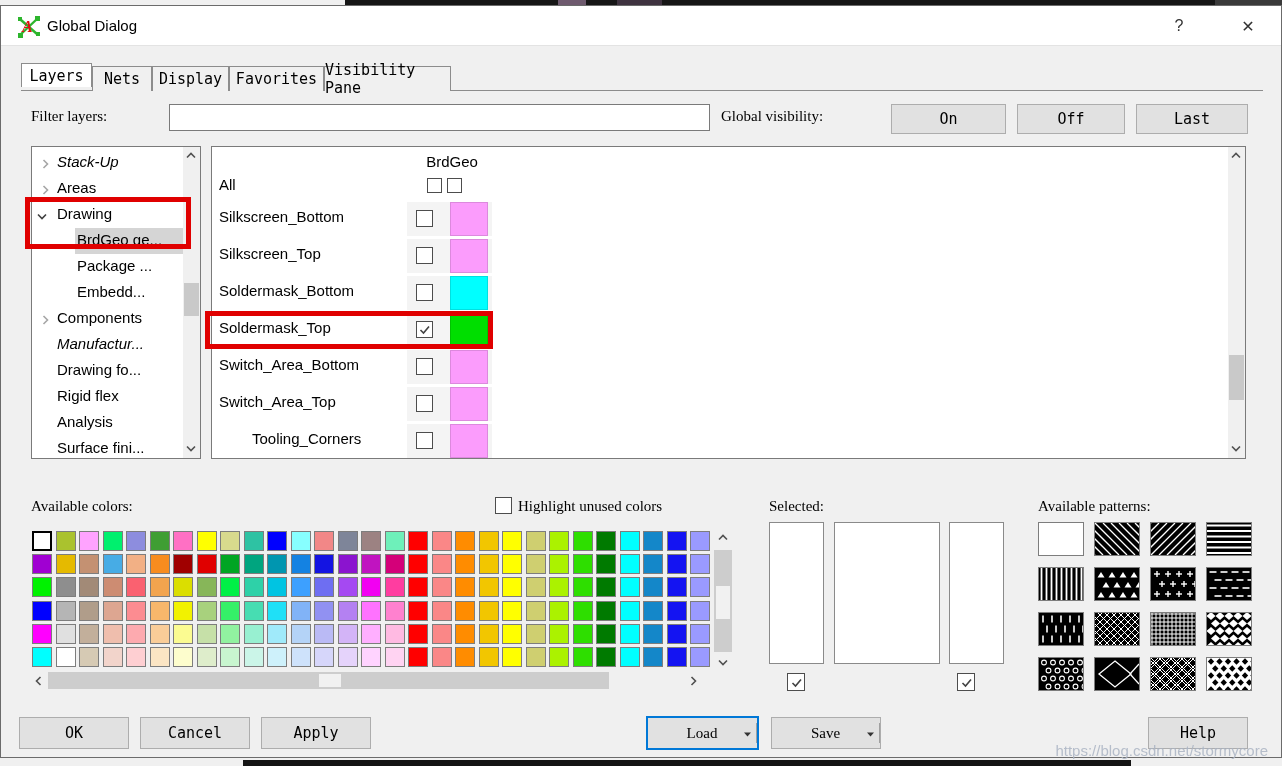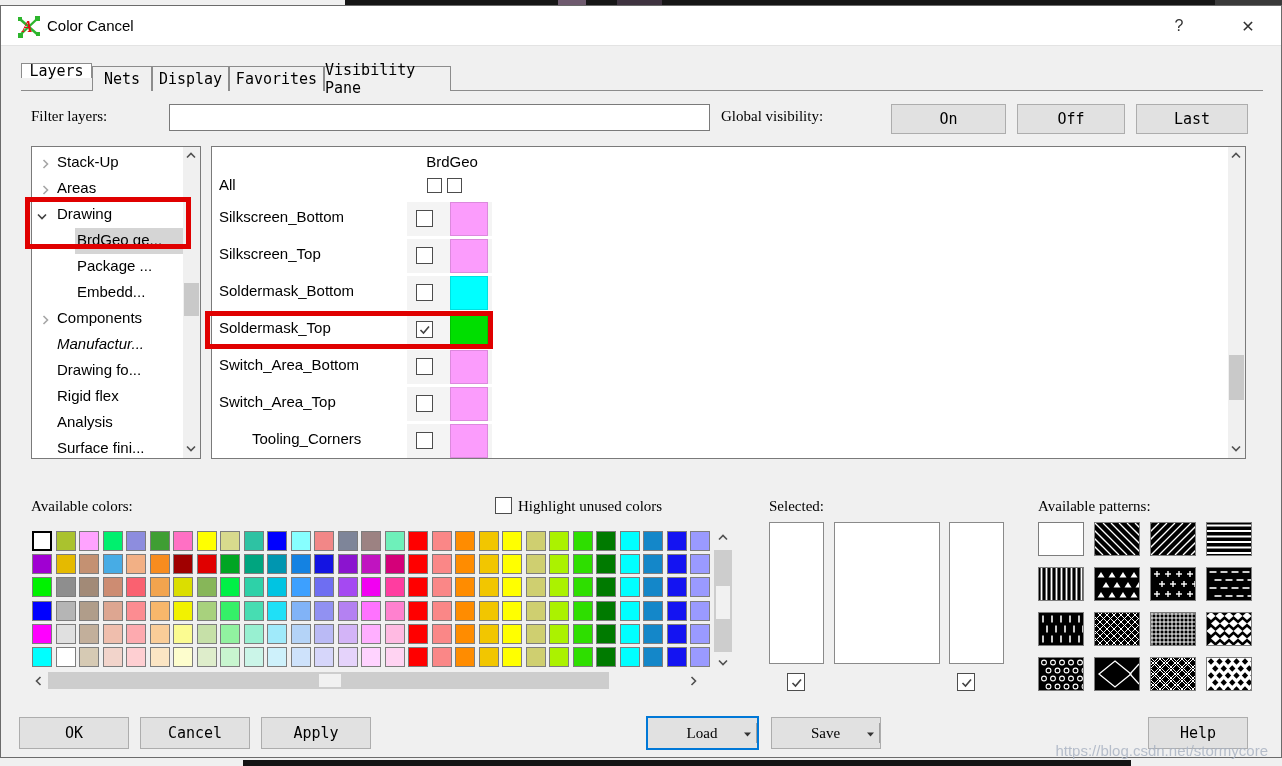--- a/index.html
+++ b/index.html
@@ -42,29 +42,29 @@
       <svg width="24" height="24" viewBox="0 0 24 24">
         <path d="M3 20 L20 4" stroke="#2db52d" stroke-width="2.4" fill="none"></path>
         <path d="M4 5 L20 19" stroke="#2db52d" stroke-width="2.4" fill="none"></path>
         <rect x="1" y="18" width="5" height="5" fill="#2db52d"></rect>
         <rect x="18" y="1" width="5" height="5" fill="#2db52d"></rect>
         <rect x="1" y="2" width="4" height="4" fill="#2db52d"></rect>
         <rect x="19" y="17" width="4" height="4" fill="#2db52d"></rect>
         <text x="5" y="17" font-size="16" font-style="italic" font-weight="bold" fill="#e01010" font-family="Liberation Serif, serif">A</text>
       </svg>
     </span>
-    <span class="abs lbl" style="left:46px;top:11px">Color Cancel</span>
+    <span class="abs lbl" style="left:46px;top:11px">Global Dialog</span>
     <div class="abs" style="left:1148px;top:0;width:60px;height:40px;display:flex;align-items:center;justify-content:center;font-size:16px;color:#333">?</div>
     <div class="abs" style="left:1217px;top:0;width:60px;height:40px;display:flex;align-items:center;justify-content:center;font-size:16px;color:#333">✕</div>
   </div>
 
   <div>
     <div class="abs" style="left:20px;top:84px;width:1242px;height:1px;background:#8c8c8c"></div>
     <div id="tabs-host">
-        <div class="tab active" style="left: 20px; top: 57px; width: 71px; height: 15px;">Layers</div>
+        <div class="tab active" style="left: 20px; top: 57px; width: 71px; height: 24px;">Layers</div>
         <div class="tab" style="left: 91px; top: 60px; width: 60px; height: 25px;">Nets</div>
         <div class="tab" style="left: 151px; top: 60px; width: 77px; height: 25px;">Display</div>
         <div class="tab" style="left: 228px; top: 60px; width: 95px; height: 25px;">Favorites</div>
         <div class="tab" style="left: 323px; top: 60px; width: 127px; height: 25px;">Visibility Pane</div>
       </div>
   </div>
 
   <span class="abs lbl mono" style="left:30px;top:102px">Filter layers:</span>
   <input class="abs" style="left: 168px; top: 98px; width: 541px; height: 27px; border: 1px solid rgb(122, 122, 122); background: rgb(255, 255, 255); outline: none; font-size: 15px; padding: 0px 4px;" value="">
   <span class="abs lbl mono" style="left:720px;top:102px">Global visibility:</span>
@@ -73,21 +73,21 @@
       <div class="btn abs" style="left: 1016px; top: 98px; width: 108px; height: 30px;">Off</div>
       <div class="btn abs" style="left: 1135px; top: 98px; width: 112px; height: 30px;">Last</div>
     </div>
 
   <div class="abs panel" style="left:30px;top:140px;width:170px;height:313px">
     <div id="tree-host" class="abs" style="left:0;top:0;width:151px;height:311px;overflow:hidden">
         <div class="treeitem" style="position: absolute; left: 0px; top: 3px; width: 151px;">
           <span class="chev" style="position: absolute; top: 8px; left: 7px;"><svg width="12" height="12" viewBox="0 0 12 12">
               <polyline points="4.5,2 8.5,6 4.5,10" fill="none" stroke="#a6a6a6" stroke-width="1.6"></polyline>
             </svg></span>
-          <span style="position: absolute; left: 25px; top: 3px;">Stack-Up</span>
+          <span style="position: absolute; left: 25px; top: 3px; font-style: italic;">Stack-Up</span>
         </div>
         <div class="treeitem" style="position: absolute; left: 0px; top: 29px; width: 151px;">
           <span class="chev" style="position: absolute; top: 8px; left: 7px;"><svg width="12" height="12" viewBox="0 0 12 12">
               <polyline points="4.5,2 8.5,6 4.5,10" fill="none" stroke="#a6a6a6" stroke-width="1.6"></polyline>
             </svg></span>
           <span style="position: absolute; left: 25px; top: 3px;">Areas</span>
         </div>
         <div class="treeitem" style="position: absolute; left: 0px; top: 55px; width: 151px;">
           <span class="chev" style="position: absolute; top: 8px; left: 4px;"><svg width="12" height="12" viewBox="0 0 12 12">
               <polyline points="2,4.5 6,8.5 10,4.5" fill="none" stroke="#404040" stroke-width="1.6"></polyline>

